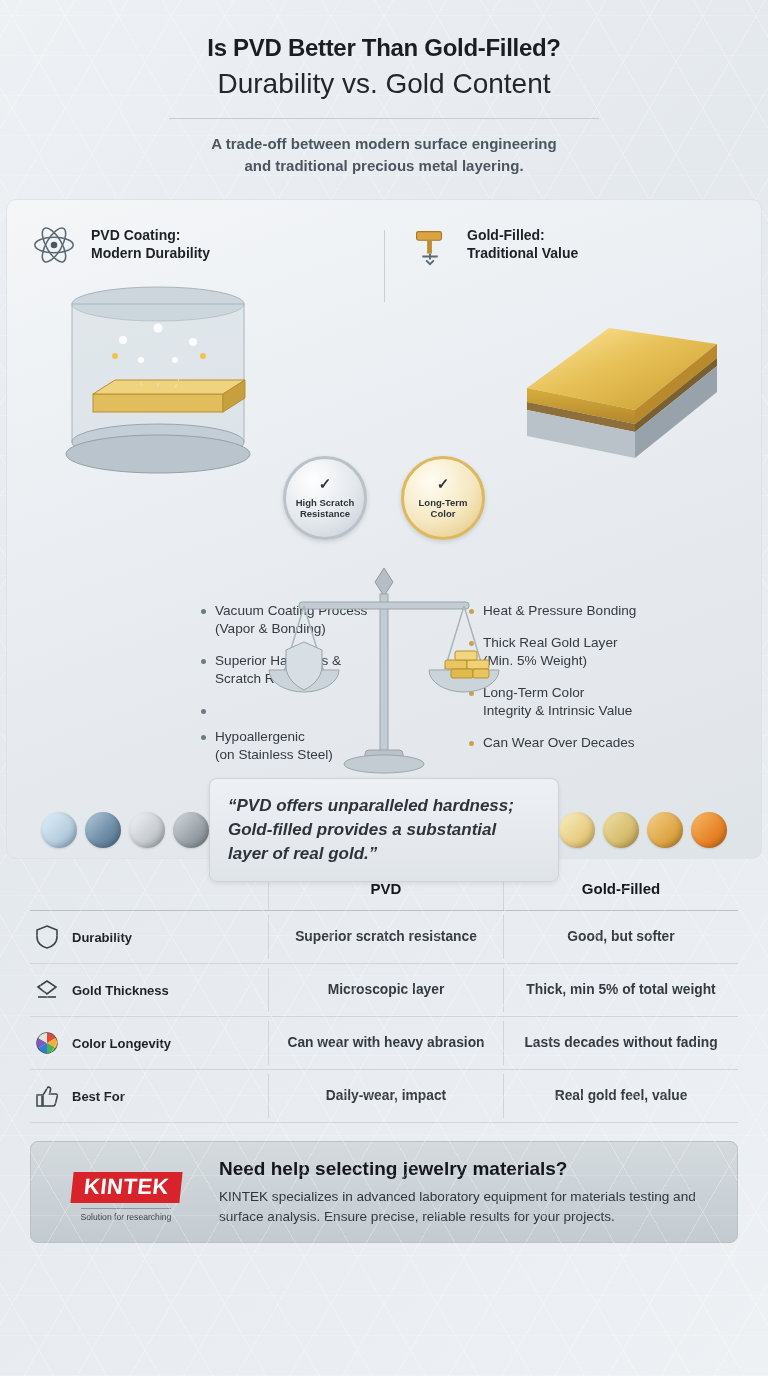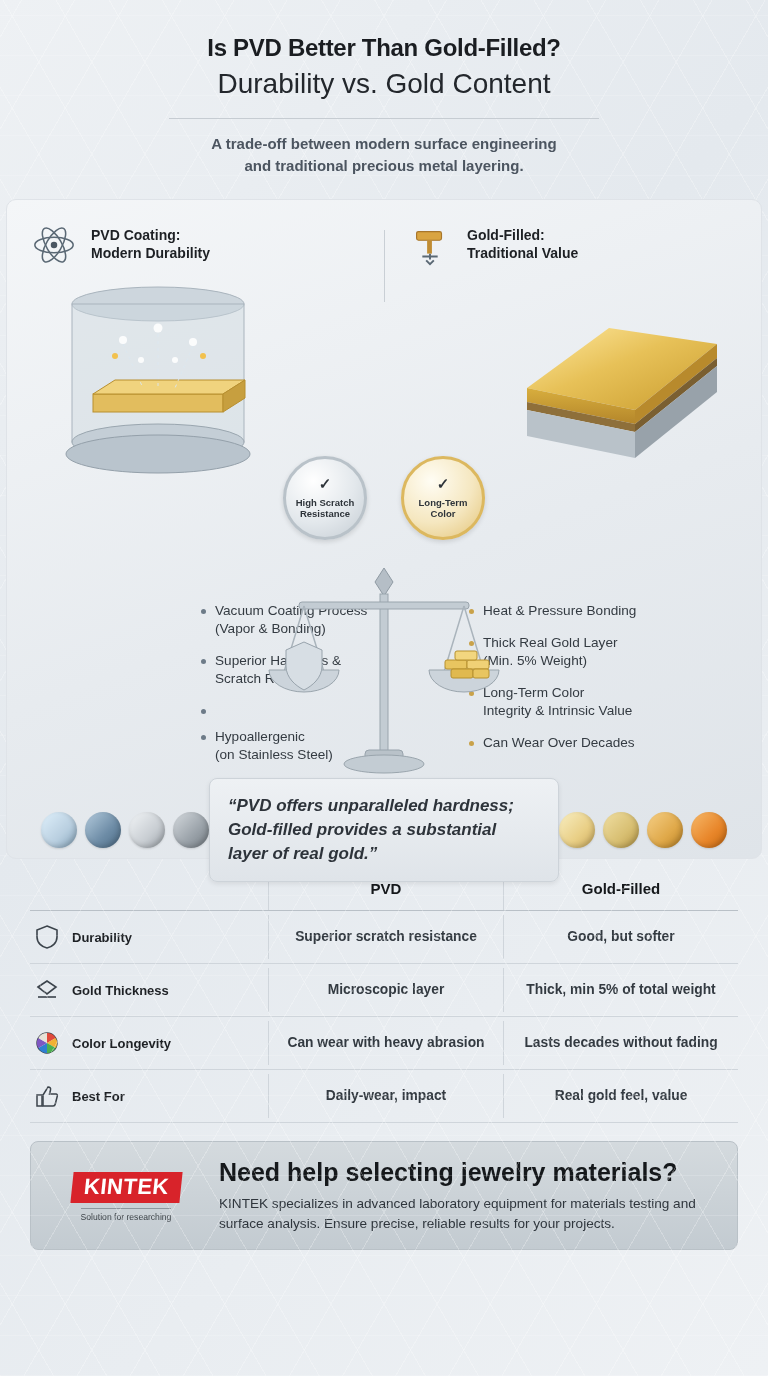--- a/index.html
+++ b/index.html
@@ -131,21 +131,21 @@
   }
   .logo {
     width: 150px; flex: 0 0 150px; text-align: center; padding-top: 14px;
   }
   .logo-main {
     display: inline-block; background: #d8232a; color: #fff; font-weight: bold;
     font-size: 22px; letter-spacing: .5px; padding: 2px 12px 3px; position: relative;
     transform: skewX(-6deg);
   }
   .logo-sub { font-size: 8.6px; color: #3a4046; margin-top: 5px; border-top: 1px solid #8d969d; padding-top: 3px; display:inline-block;}
-  .cta-txt h3 { font-size: 25px; color: #15181b; margin-bottom: 7px; }
+  .cta-txt h3 { font-size: 19px; color: #15181b; margin-bottom: 7px; }
   .cta-txt p { font-size: 13.6px; color: #2f363d; line-height: 1.42; }
 
   .site { text-align: center; font-size: 15px; color: #3d444b; margin-top: 22px; }
 </style>
 </head>
 <body>
 
 <div class="page">
   <div class="hexbg"></div>
 

